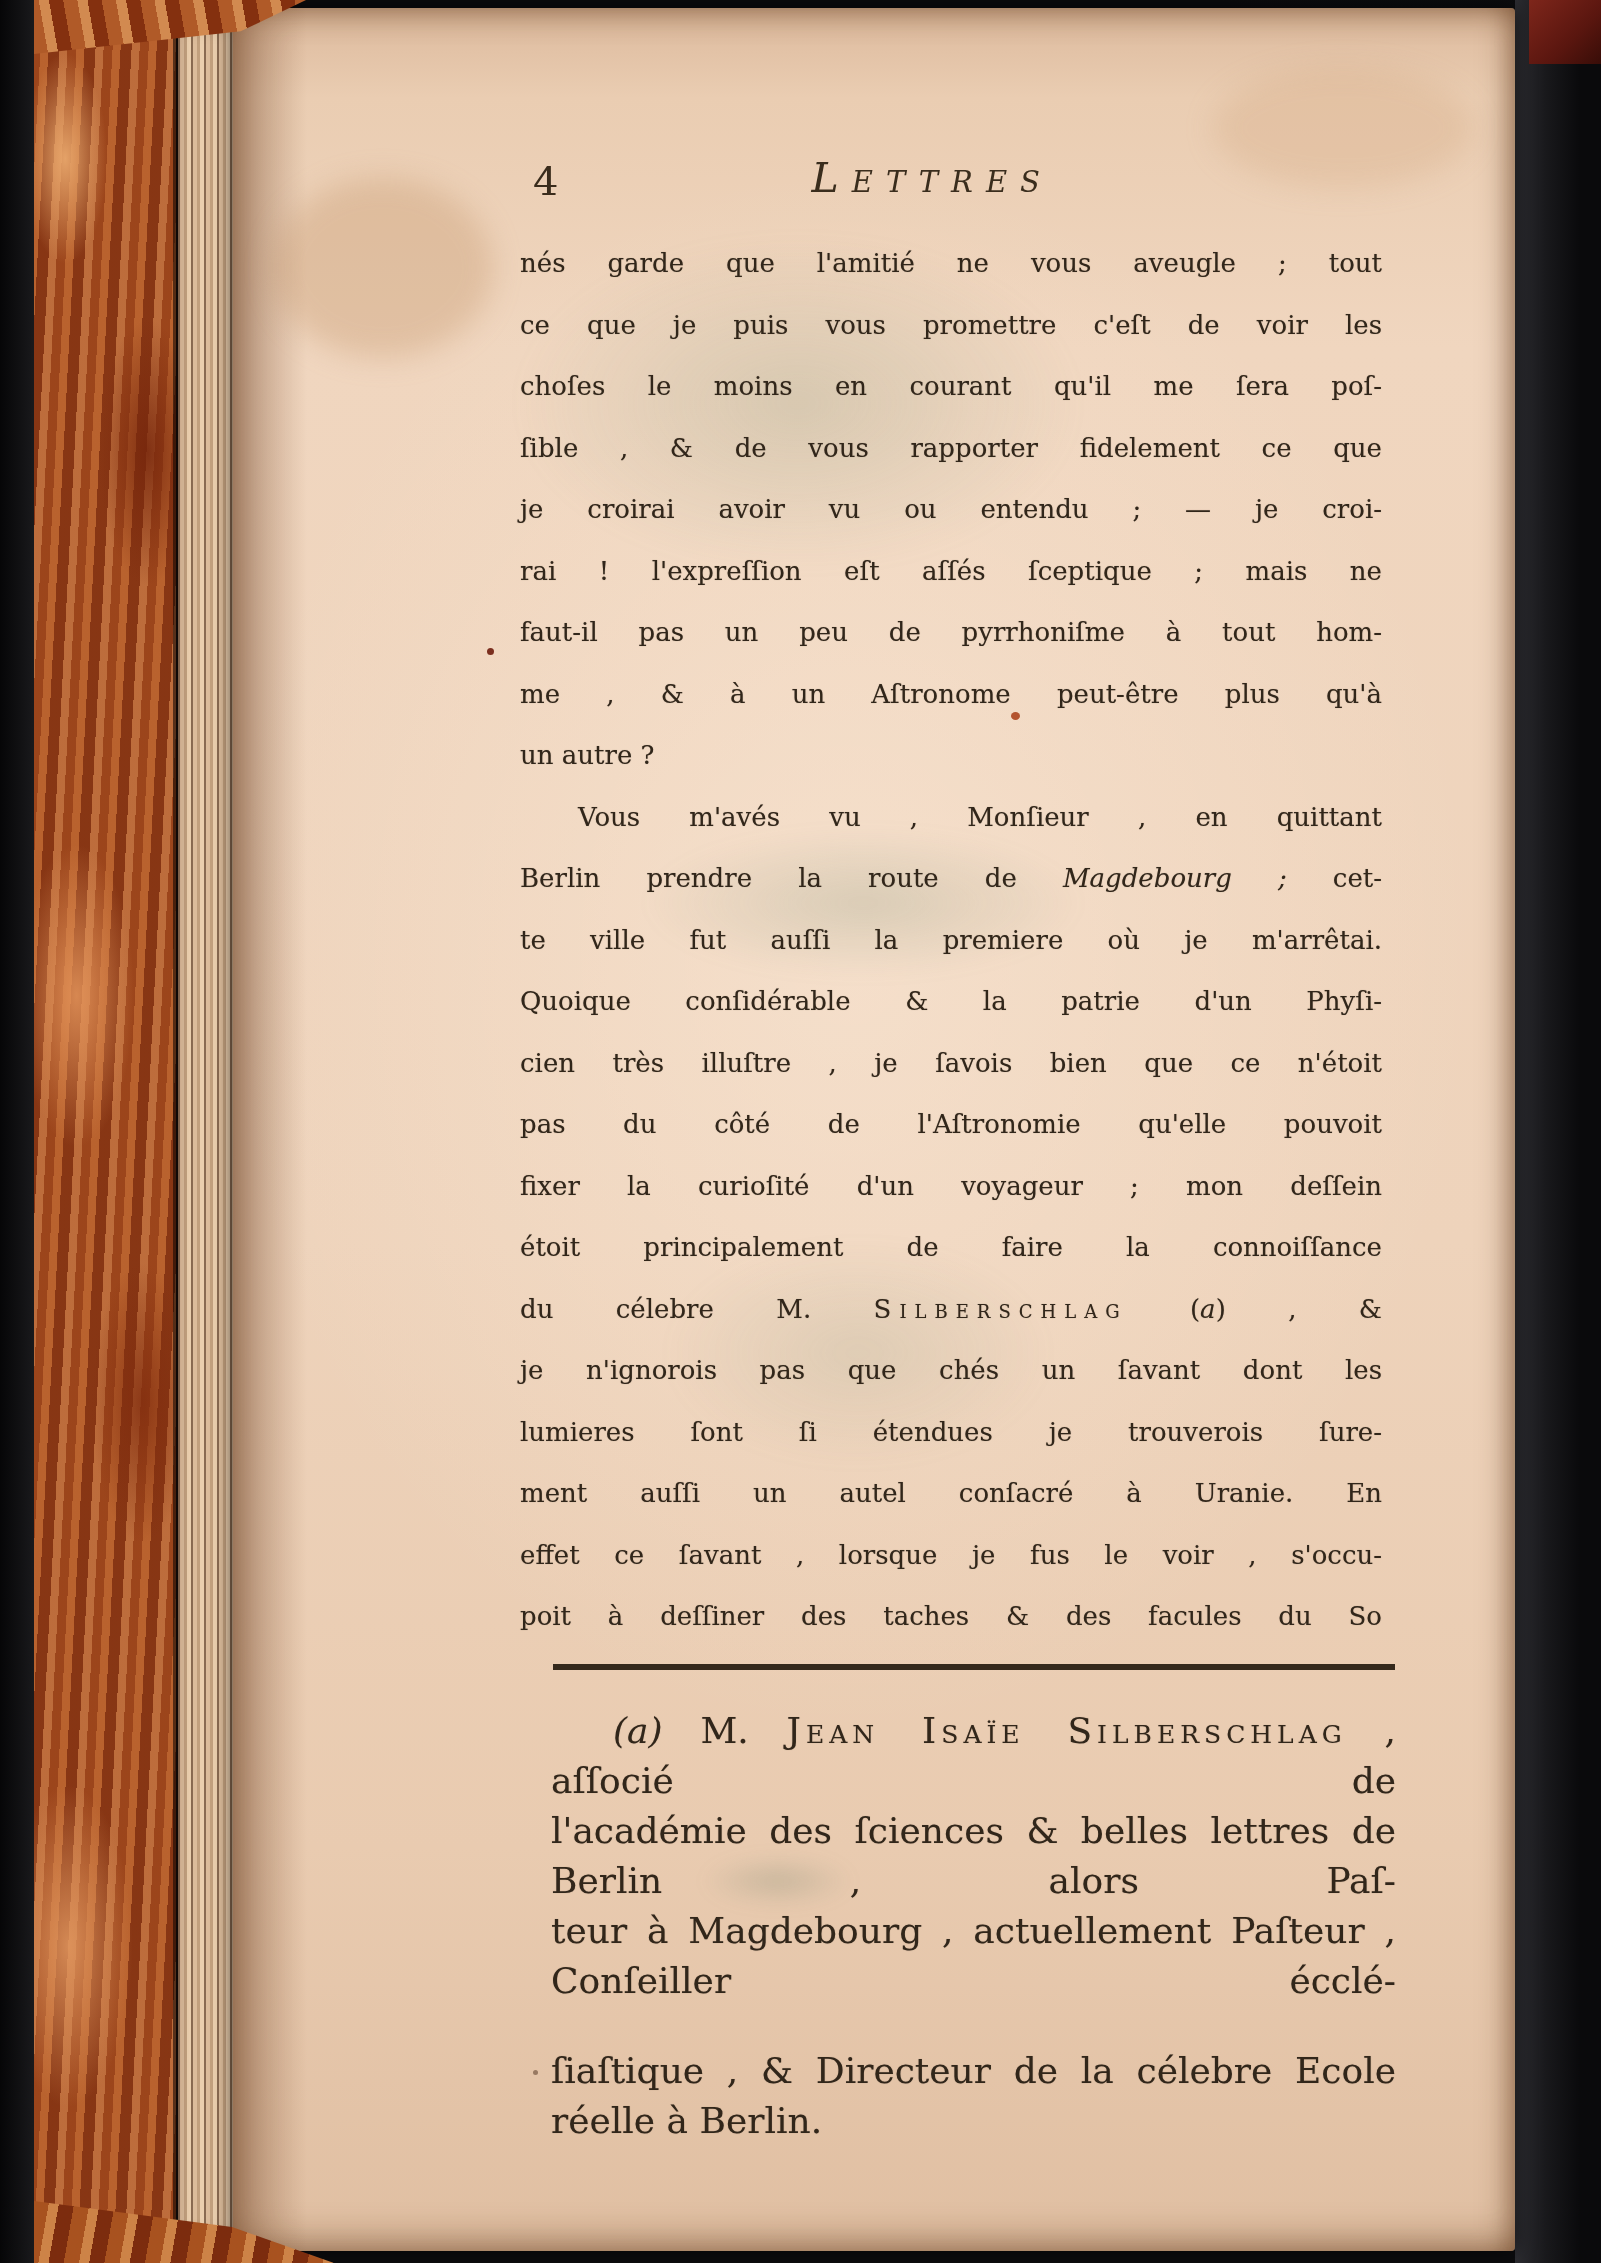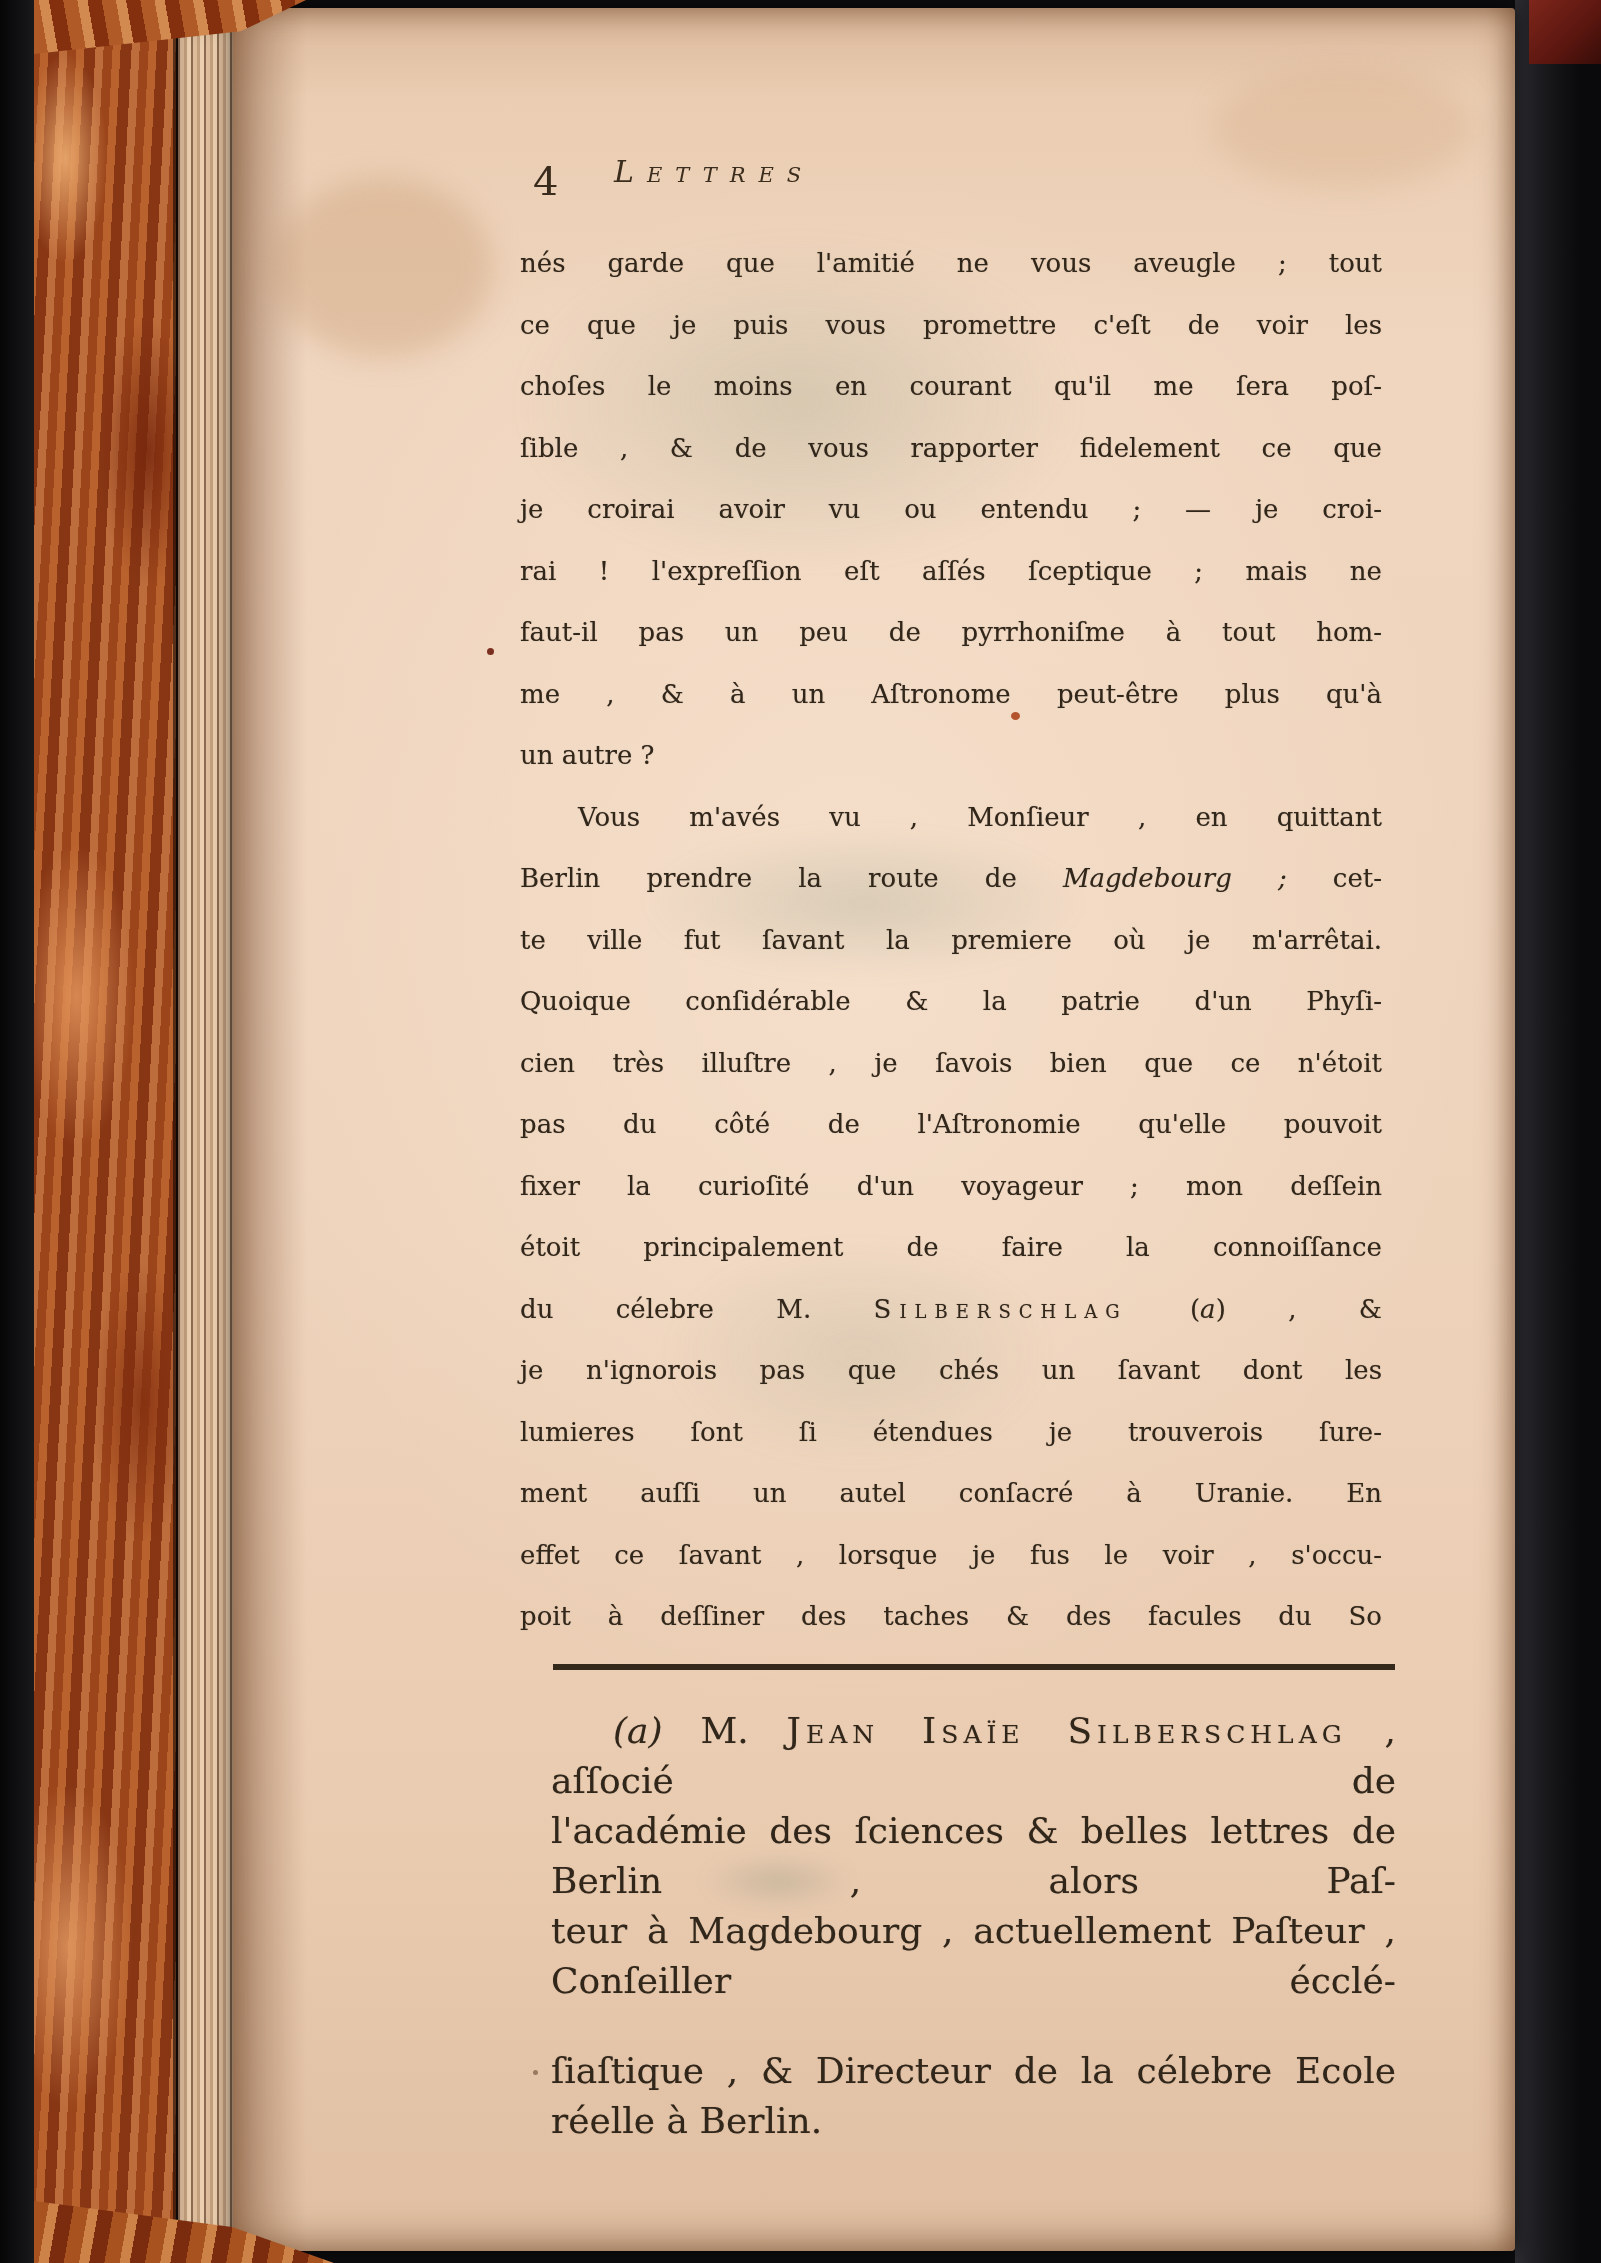--- a/index.html
+++ b/index.html
@@ -64,22 +64,22 @@
     background:radial-gradient(closest-side,rgba(100,120,100,.25),rgba(100,120,100,0));}
   .stain{position:absolute;border-radius:50%;filter:blur(14px);}
   .stain.s1{left:40px;top:170px;width:220px;height:180px;background:rgba(185,135,90,.28);}
   .stain.s2{left:980px;top:60px;width:260px;height:120px;background:rgba(200,150,105,.2);}
   .speck{position:absolute;border-radius:50%;}
   .speck.k1{left:254px;top:640px;width:7px;height:7px;background:#7b2f1f;}
   .speck.k2{left:778px;top:704px;width:9px;height:8px;background:#b4542f;filter:blur(.5px);}
   .speck.k3{left:300px;top:2062px;width:5px;height:5px;background:rgba(90,60,40,.55);}
   
   .page-number{position:absolute;left:300px;top:150px;font-size:40px;color:#3a2c1c;}
-  .running-title{position:absolute;left:381px;top:146px;width:420px;text-align:left;
-    font-size:30px;font-style:italic;font-variant:small-caps;letter-spacing:13px;color:#3a2d1d;}
+  .running-title{position:absolute;left:400px;top:146px;width:420px;text-align:right;
+    font-size:41px;font-style:italic;font-variant:small-caps;letter-spacing:13px;color:#3a2d1d;}
   .body-text{position:absolute;left:287px;top:225px;width:862px;
     font-size:26px;line-height:61.5px;text-shadow:0 0 1px rgba(49,38,26,.35);}
   .line{text-align:justify;text-align-last:justify;}
   .line.para-end{text-align-last:left;}
   .line.indent{text-indent:58px;}
   .it{font-style:italic;}
   .sc{font-variant:small-caps;letter-spacing:8px;}
   .sc-f{font-variant:small-caps;letter-spacing:5px;}
   .footnote-rule{position:absolute;left:320px;top:1656px;width:842px;height:6px;background:#35291c;}
   .footnote{position:absolute;left:318px;top:1698px;width:845px;
@@ -122,21 +122,21 @@
       <div class="line">ce que je puis vous promettre c'eſt de voir les</div>
       <div class="line">choſes le moins en courant qu'il me ſera poſ-</div>
       <div class="line">ſible , &amp; de vous rapporter fidelement ce que</div>
       <div class="line">je croirai avoir vu ou entendu ; — je croi-</div>
       <div class="line">rai ! l'expreſſion eſt aſſés ſceptique ; mais ne</div>
       <div class="line">faut-il pas un peu de pyrrhoniſme à tout hom-</div>
       <div class="line">me , &amp; à un Aſtronome peut-être plus qu'à</div>
       <div class="line para-end">un autre ?</div>
       <div class="line indent">Vous m'avés vu , Monſieur , en quittant</div>
       <div class="line"><span>Berlin prendre la route de </span><span class="it">Magdebourg ;</span><span> cet-</span></div>
-      <div class="line">te ville fut ſavant la premiere où je m'arrêtai.</div>
+      <div class="line">te ville fut auſſi la premiere où je m'arrêtai.</div>
       <div class="line">Quoique conſidérable &amp; la patrie d'un Phyſi-</div>
       <div class="line">cien très illuſtre , je ſavois bien que ce n'étoit</div>
       <div class="line">pas du côté de l'Aſtronomie qu'elle pouvoit</div>
       <div class="line">fixer la curioſité d'un voyageur ; mon deſſein</div>
       <div class="line">étoit principalement de faire la connoiſſance</div>
       <div class="line"><span>du célebre M. </span><span class="sc">Silberschlag</span><span> (</span><span class="it">a</span><span>) , &amp;</span></div>
       <div class="line">je n'ignorois pas que chés un ſavant dont les</div>
       <div class="line">lumieres ſont ſi étendues je trouverois ſure-</div>
       <div class="line">ment auſſi un autel conſacré à Uranie. En</div>
       <div class="line">effet ce ſavant , lorsque je fus le voir , s'occu-</div>

